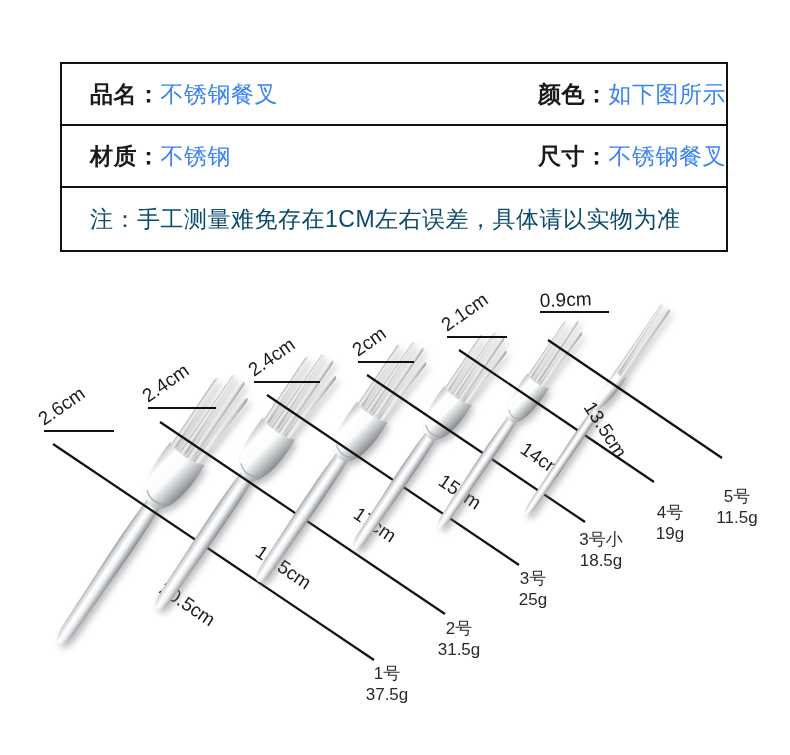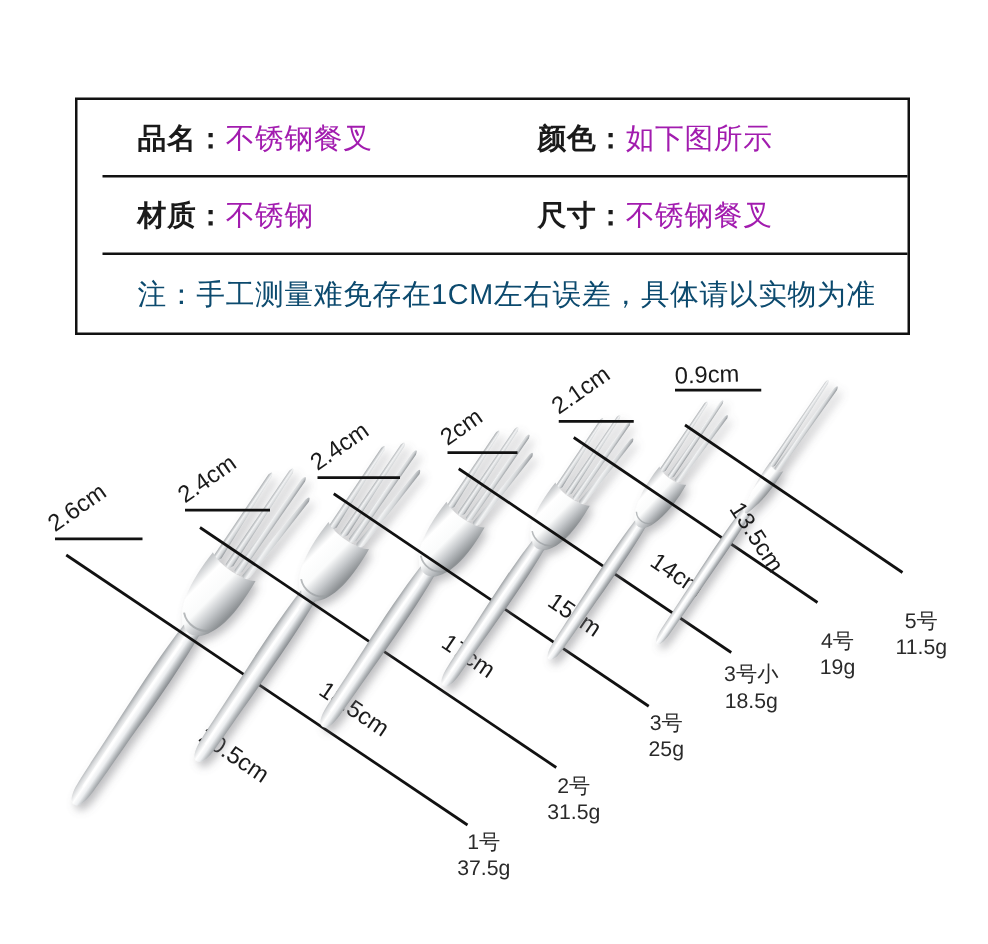--- a/index.html
+++ b/index.html
@@ -12,56 +12,55 @@
     height: 755px;
     position: relative;
     font-family: "Liberation Sans", "DejaVu Sans", sans-serif;
     overflow: hidden;
   }
 
   
   #spec-table {
     position: absolute;
     left: 60px;
-    top: 78px;
+    top: 62px;
     width: 668px;
     border: 2px solid #111;
     box-sizing: border-box;
     background: #fff;
-    padding-left: 20px;
   }
   .spec-row {
     display: flex;
     box-sizing: border-box;
     height: 62px;
     align-items: center;
   }
   .spec-row.divided {
     border-bottom: 2px solid #111;
   }
   .spec-cell {
     display: flex;
     align-items: center;
     box-sizing: border-box;
     padding-left: 28px;
     white-space: nowrap;
   }
   .spec-cell.left  { width: 330px; }
-  .spec-cell.right { width: 334px; }
+  .spec-cell.right { width: 334px; justify-content: flex-end; }
   .spec-cell.full  { width: 100%; padding-left: 28px; }
 
   .spec-label {
     font-size: 23px;
     font-weight: bold;
     color: #1a1a1a;
     letter-spacing: 0.5px;
   }
   .spec-value {
     font-size: 23px;
-    color: #a21caf;
+    color: #3b82f6;
     letter-spacing: 0.5px;
   }
   .note-text {
     font-size: 23px;
     color: #0c4a6e;
     letter-spacing: 0.5px;
   }
 
   
   #fork-diagram {

